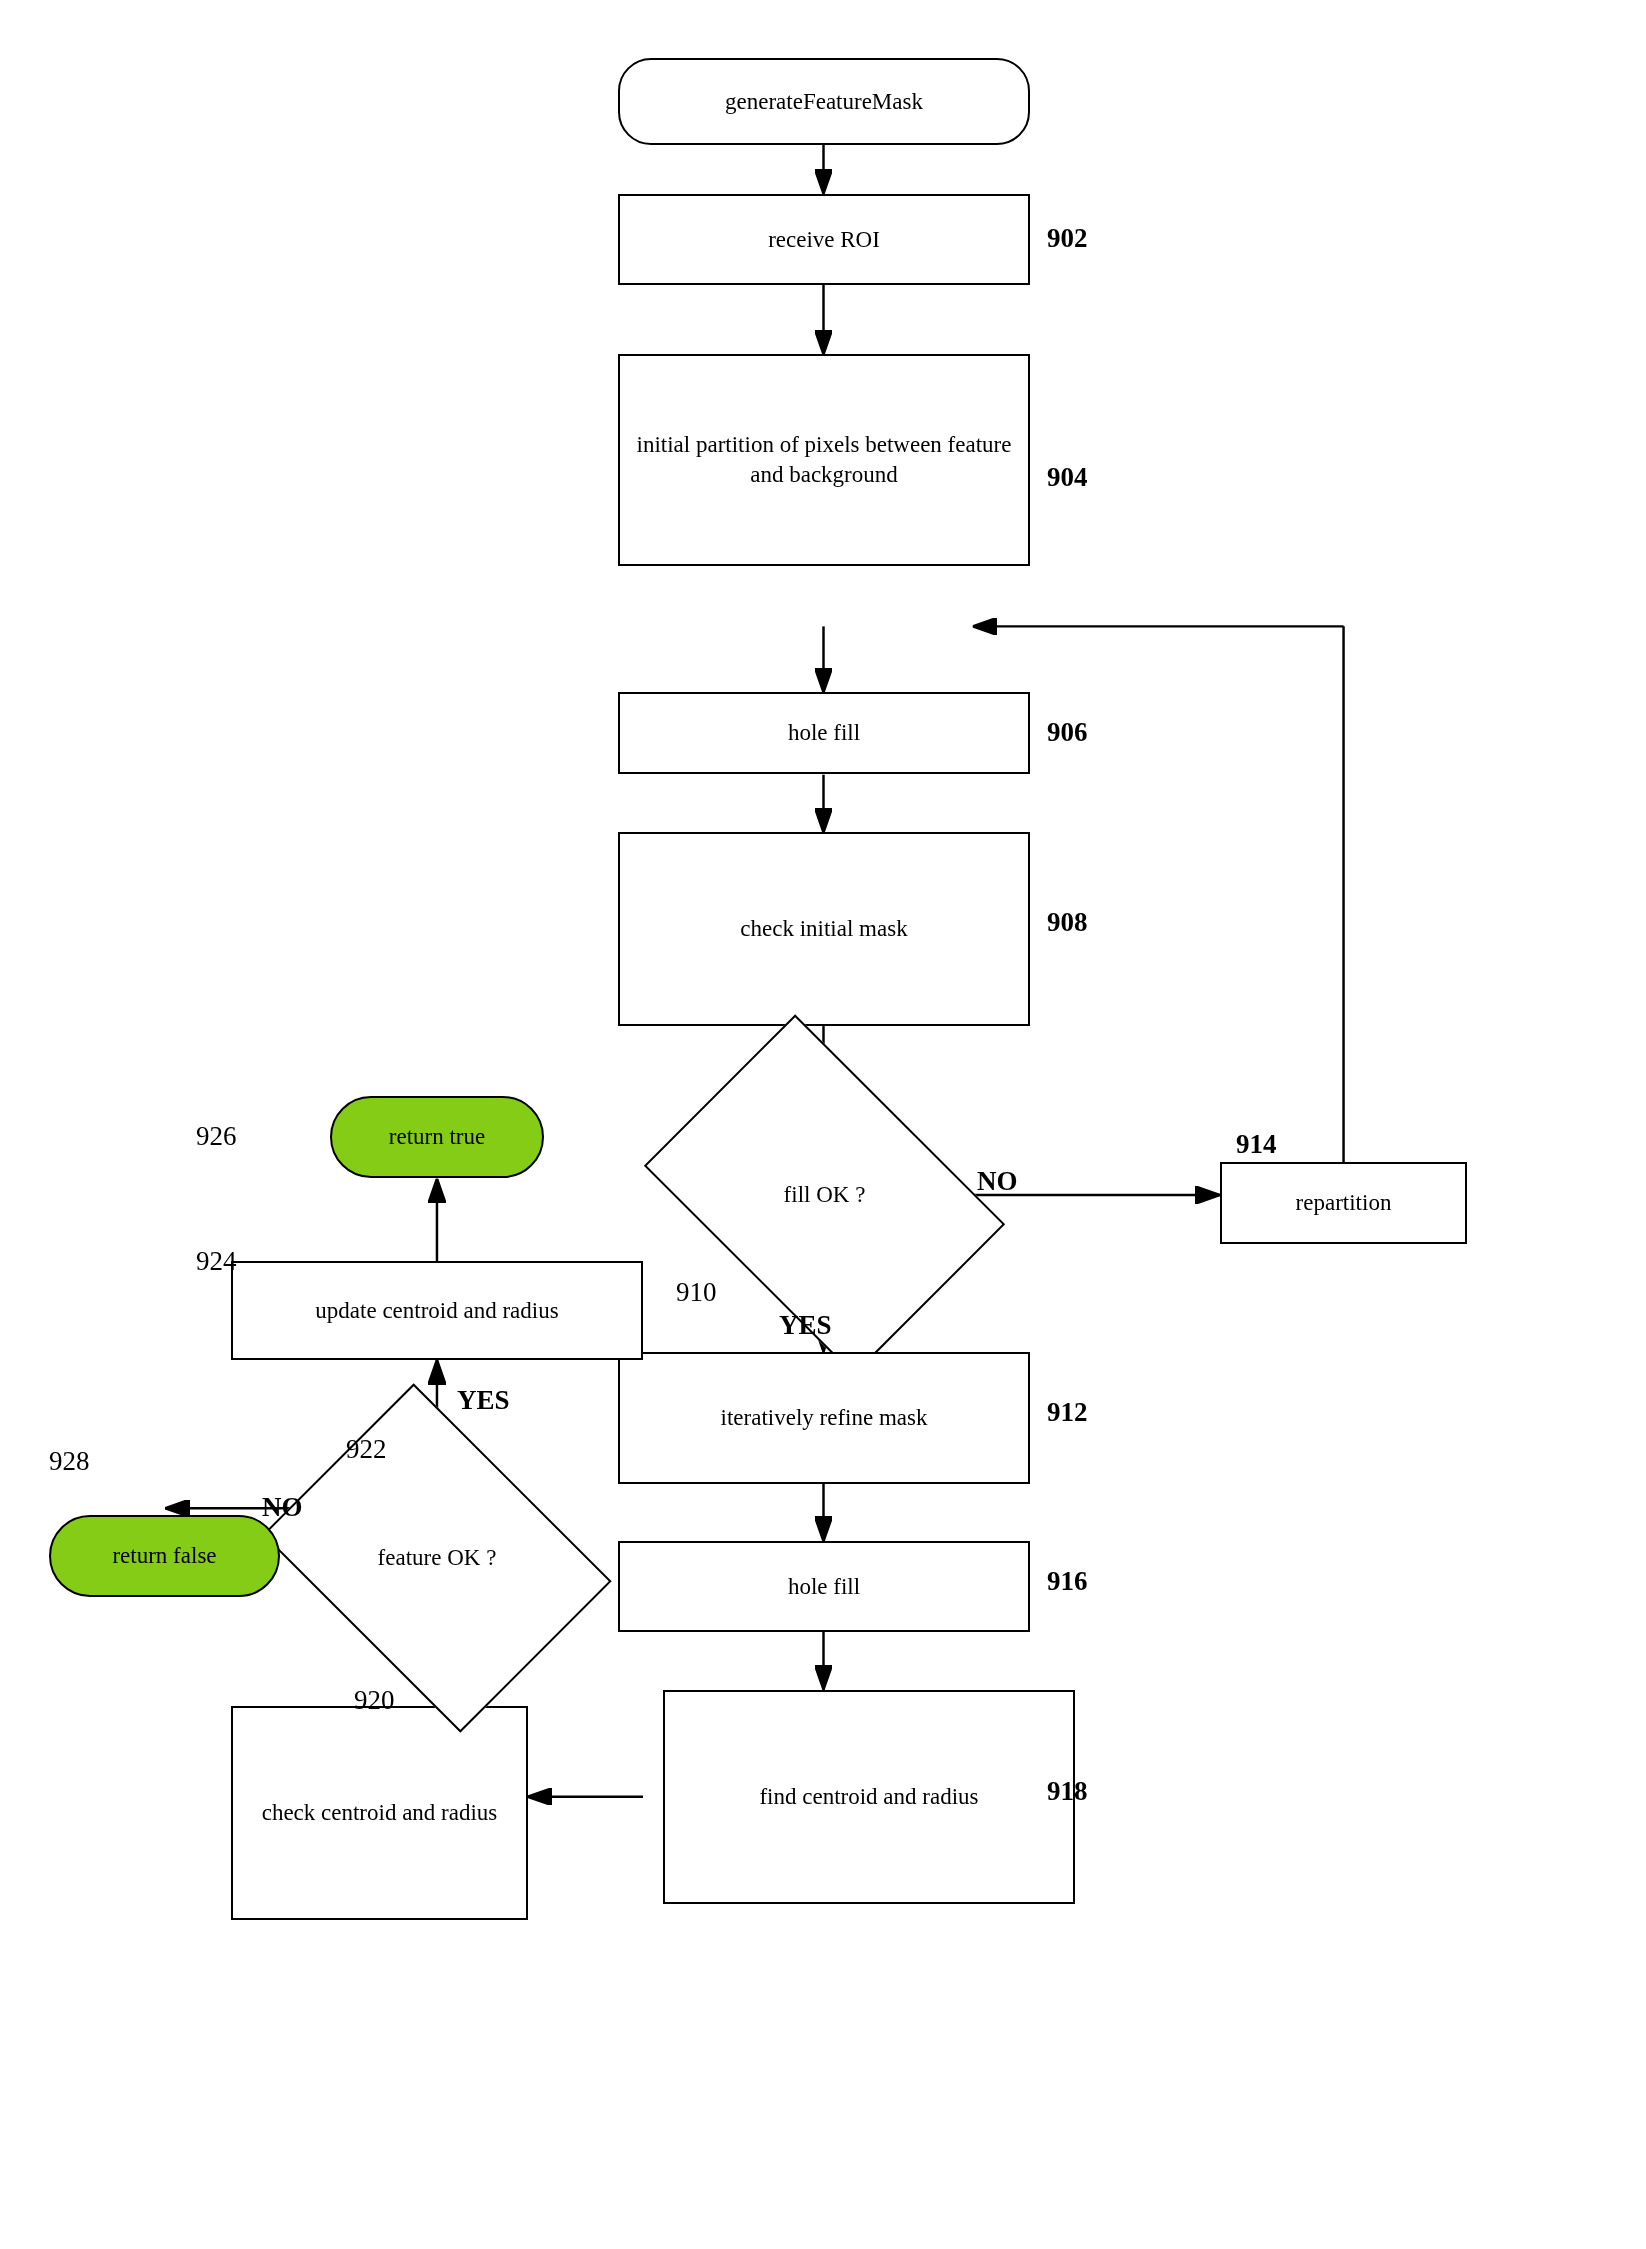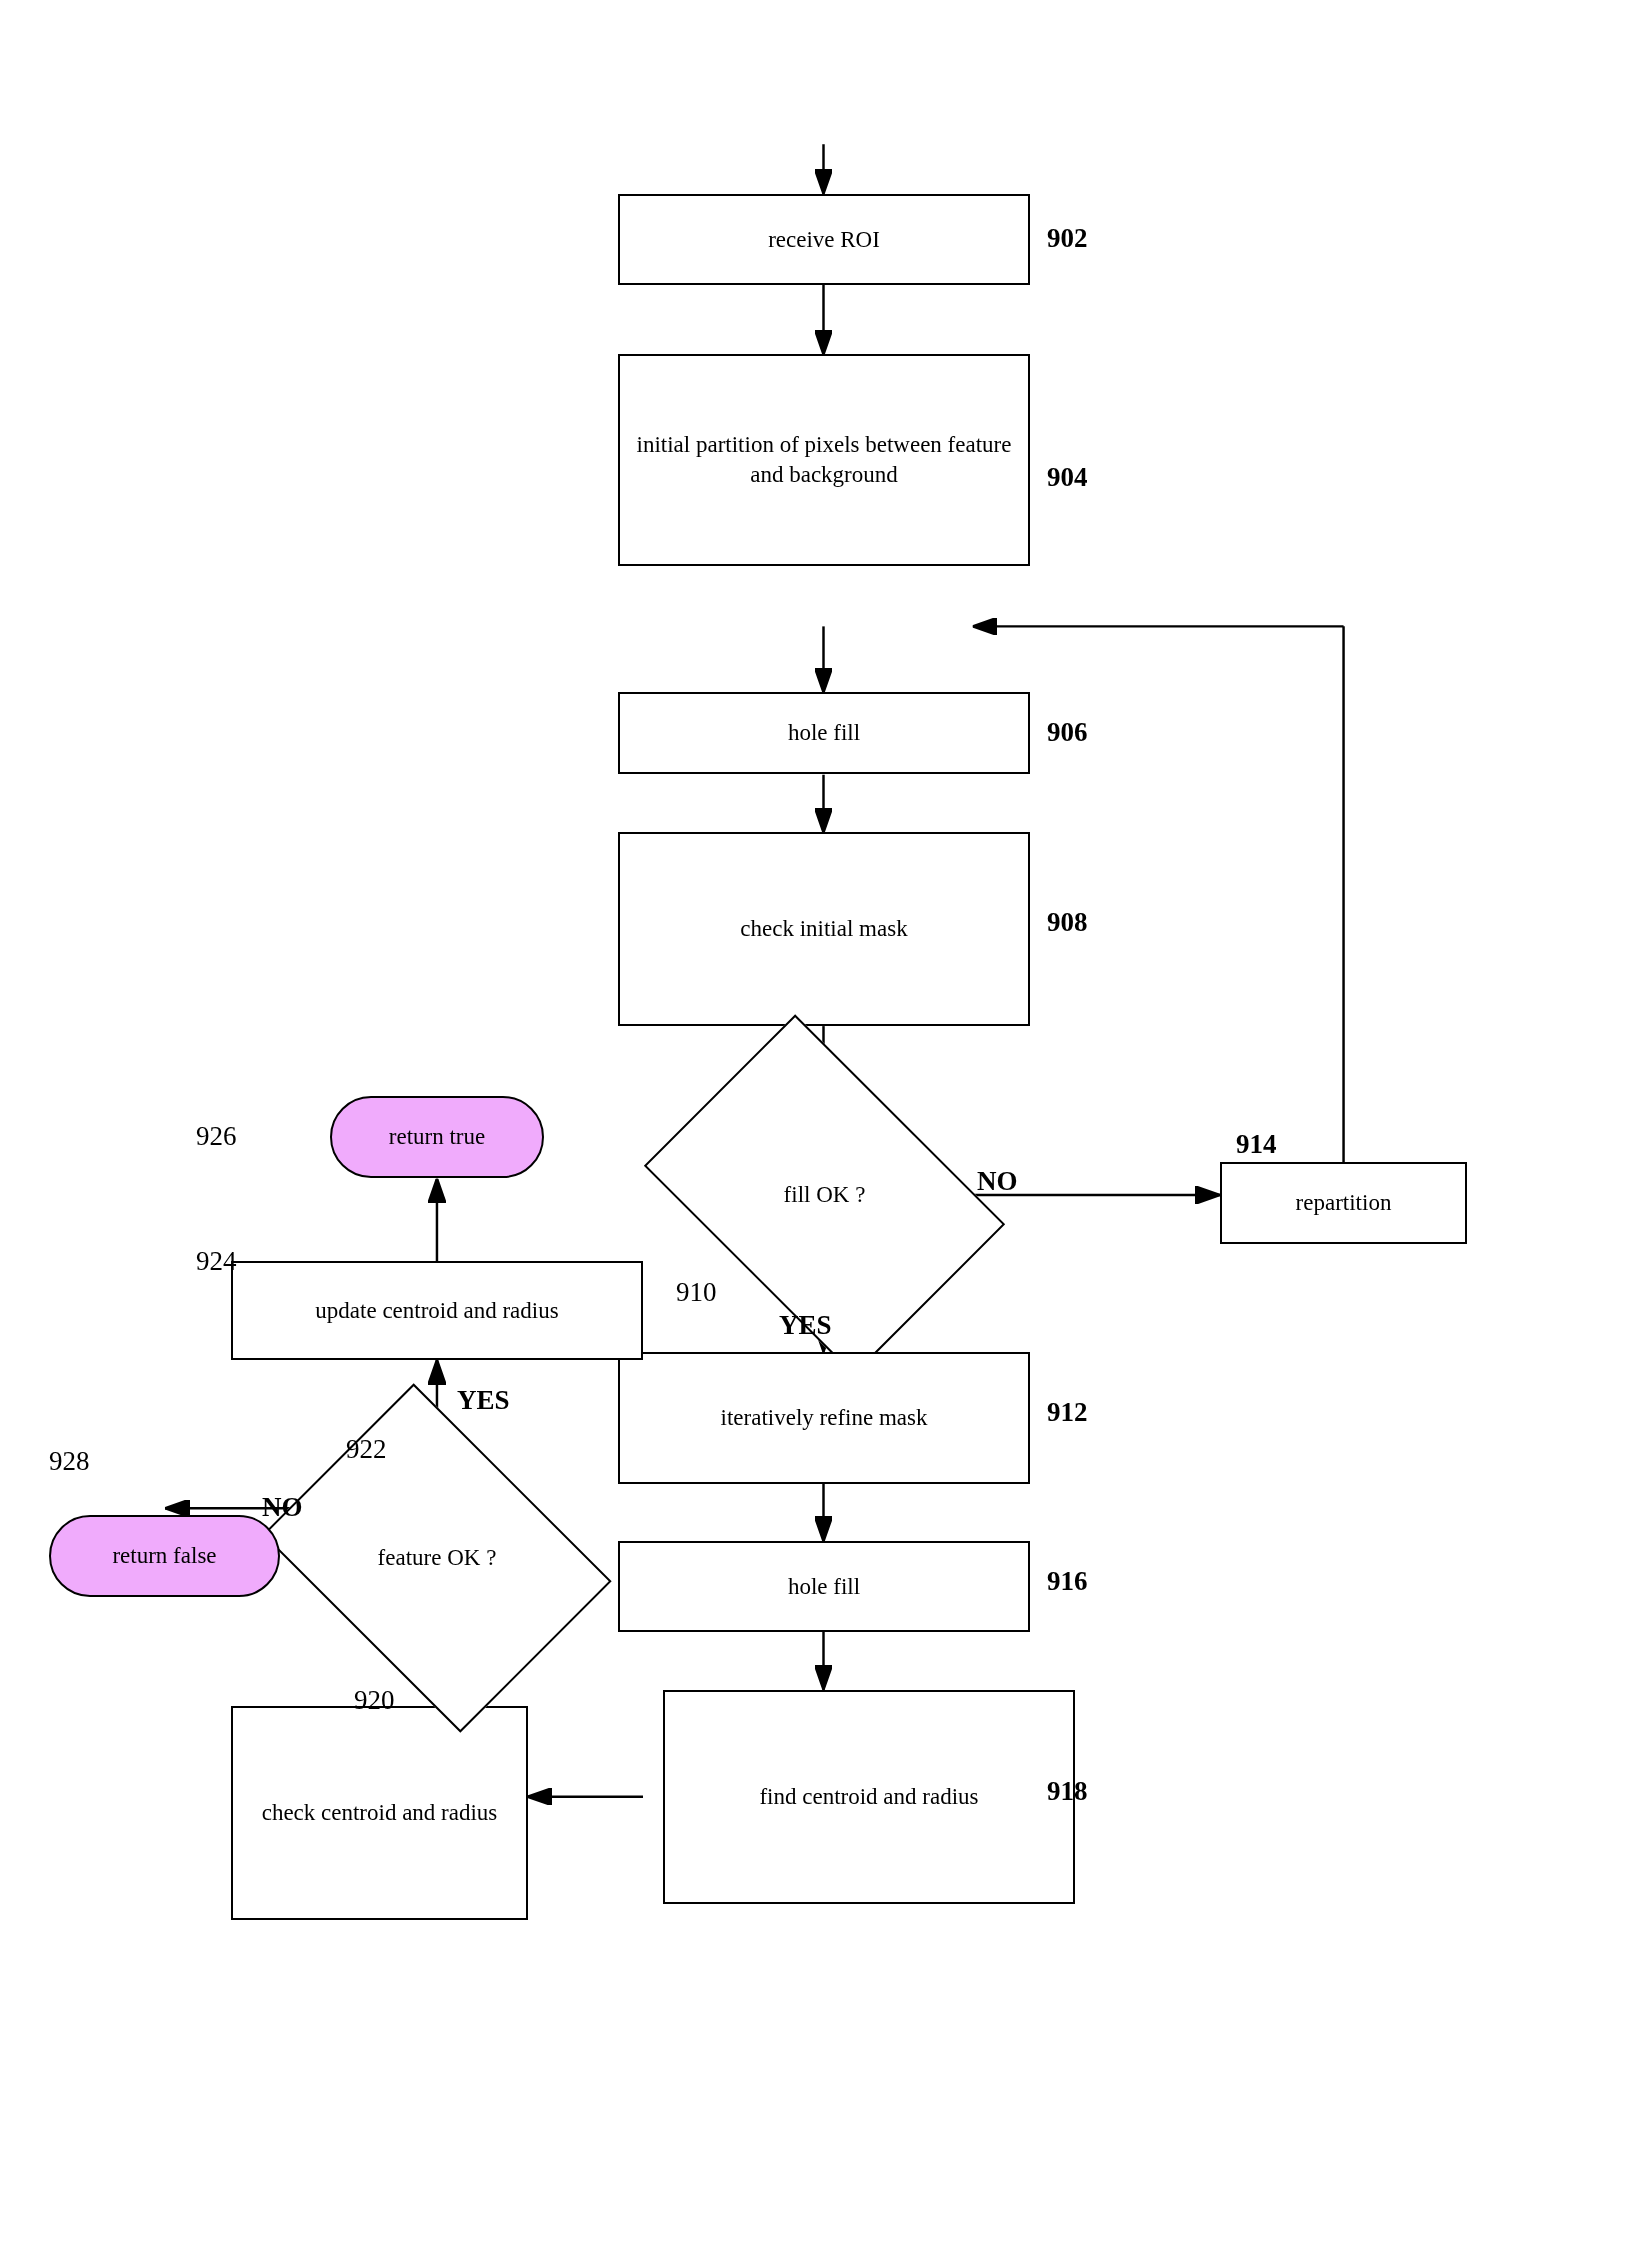--- a/index.html
+++ b/index.html
@@ -55,21 +55,21 @@
     .diamond-text {
       position: relative;
       z-index: 2;
       font-size: 23px;
       text-align: center;
     }
 
     .circle {
       border: 2.5px solid #000;
       border-radius: 50%;
-      background: #f0abfc;
+      background: #84cc16;
     }
 
     .shape-text {
       font-size: 23px;
       line-height: 1.3;
       position: relative;
       z-index: 2;
     }
 
     .label-text {
@@ -136,20 +136,23 @@
     <line x1="530" y1="2070" x2="530" y2="1900" marker-end="url(#arrowhead)"></line>
 
     <line x1="530" y1="1760" x2="530" y2="1650" marker-end="url(#arrowhead)"></line>
 
     <line x1="530" y1="1530" x2="530" y2="1430" marker-end="url(#arrowhead)"></line>
 
     <line x1="360" y1="1830" x2="200" y2="1830" marker-end="url(#arrowhead)"></line>
 
   </svg>
 
+  <div class="shape rounded-rect" style="left:618px; top:58px; width:412px; height:87px;">
+    <span class="shape-text">generateFeatureMask</span>
+  </div>
 
   <div class="shape rectangle" style="left:618px; top:194px; width:412px; height:91px;">
     <span class="shape-text">receive ROI</span>
   </div>
   <div class="label-text" style="left:1047px; top:223px;">902</div>
 
   <div class="shape rectangle" style="left:618px; top:354px; width:412px; height:212px;">
     <span class="shape-text">initial partition of pixels between feature and background</span>
   </div>
   <div class="label-text" style="left:1047px; top:462px;">904</div>

